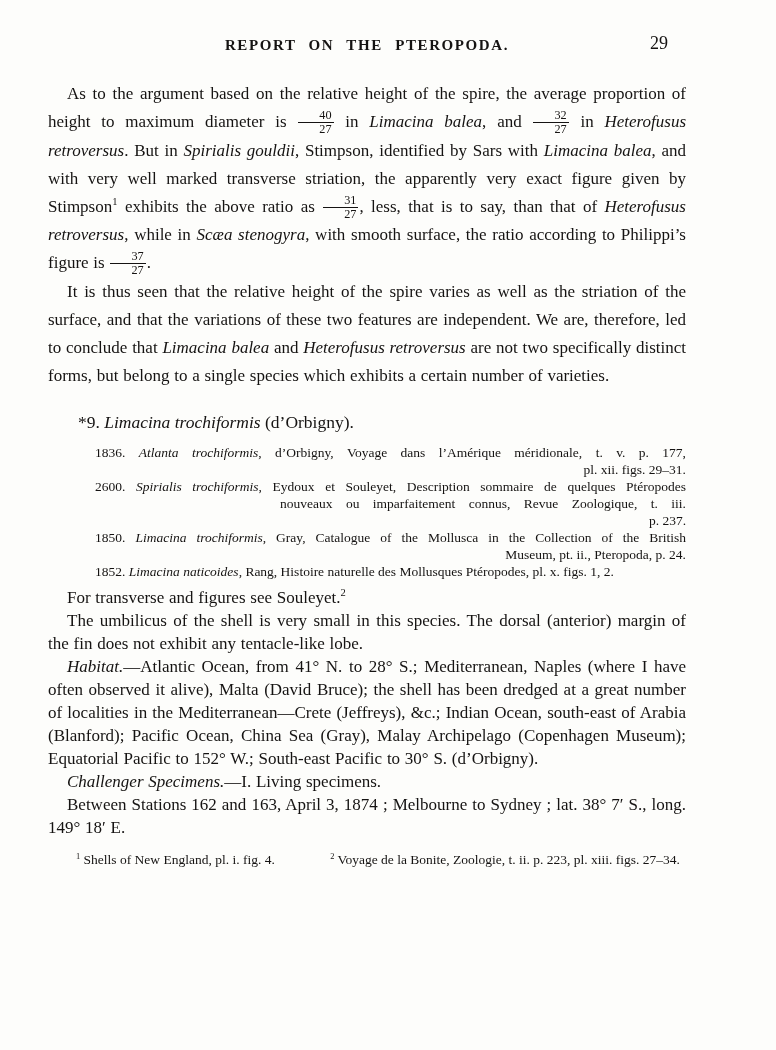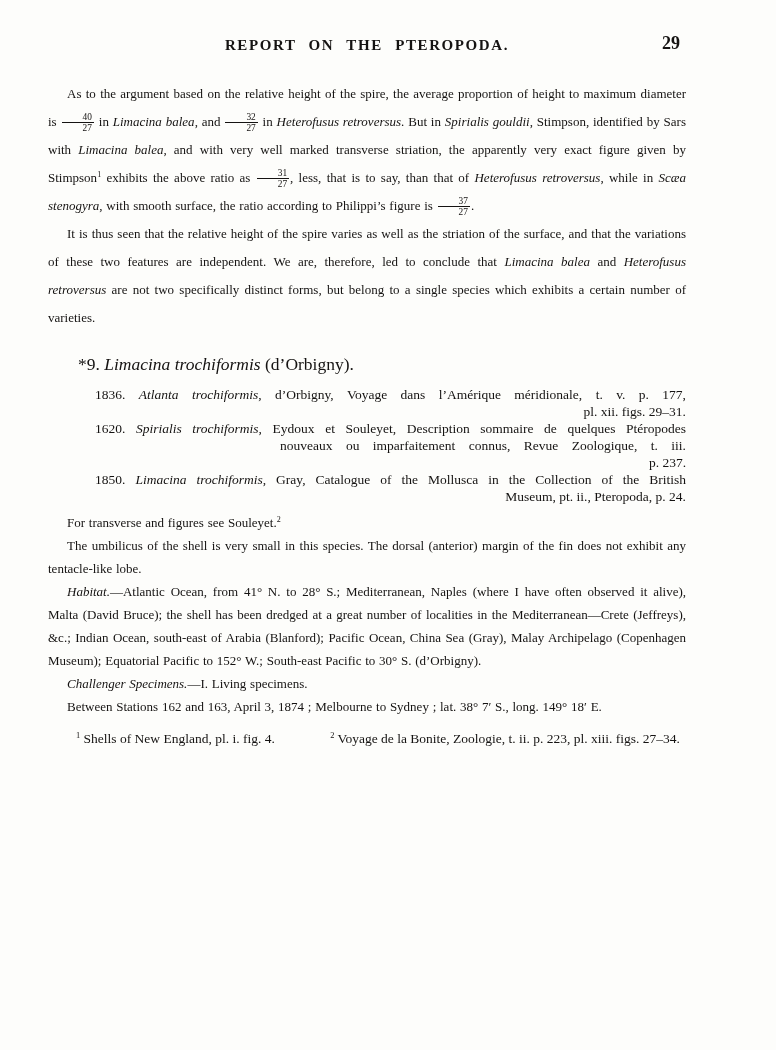--- a/index.html
+++ b/index.html
@@ -11,26 +11,26 @@
     overflow:hidden;
   }
   .page { box-sizing:border-box; width:732px; height:1050px; padding:36px 46px 0 48px; position:relative; }
 
   
   .runhead { position:relative; text-align:center; margin-bottom:24px; height:20px; }
   .runhead .title {
     font-size:15px; font-weight:bold; letter-spacing:1.6px; word-spacing:7px;
   }
   .runhead .pageno {
-    position:absolute; right:6px; top:-3px; font-size:18px; font-weight:bold; letter-spacing:0;
+    position:absolute; right:18px; top:-3px; font-size:18px; font-weight:normal; letter-spacing:0;
   }
 
   
   .para {
-    text-align:justify; font-size:13px; line-height:28px;
+    text-align:justify; font-size:17px; line-height:28px;
     word-spacing:0.5px;
   }
   .para.indent { text-indent:19px; }
   .para.lower { line-height:23px; }
 
   .it  { font-style:italic; }
   .sup { vertical-align:super; font-size:0.62em; line-height:0; }
   .sm  { font-size:0.8em; }
 
   
@@ -65,25 +65,26 @@
 
   <div class="para indent"><span>As to the argument based on the relative height of the spire, the average proportion of height to maximum diameter is </span><span class="frac"><span class="num">40</span><span class="den">27</span></span><span> in </span><span class="it">Limacina balea</span><span>, and </span><span class="frac"><span class="num">32</span><span class="den">27</span></span><span> in </span><span class="it">Heterofusus retroversus</span><span>. But in </span><span class="it">Spirialis gouldii</span><span>, Stimpson, identified by Sars with </span><span class="it">Limacina balea</span><span>, and with very well marked transverse striation, the apparently very exact figure given by Stimpson</span><span class="sup">1</span><span> exhibits the above ratio as </span><span class="frac"><span class="num">31</span><span class="den">27</span></span><span>, less, that is to say, than that of </span><span class="it">Heterofusus retroversus</span><span>, while in </span><span class="it">Scæa stenogyra</span><span>, with smooth surface, the ratio according to Philippi’s figure is </span><span class="frac"><span class="num">37</span><span class="den">27</span></span><span>.</span></div>
 
   <div class="para indent"><span>It is thus seen that the relative height of the spire varies as well as the striation of the surface, and that the variations of these two features are independent. We are, therefore, led to conclude that </span><span class="it">Limacina balea</span><span> and </span><span class="it">Heterofusus retroversus</span><span> are not two specifically distinct forms, but belong to a single species which exhibits a certain number of varieties.</span></div>
 
   <div class="species-heading"><span>*9. </span><span class="it">Limacina trochiformis</span><span> (d’Orbigny).</span></div>
 
   <div class="citations">
     <div class="cit-line cit-stretch"><span>1836. </span><span class="it">Atlanta trochiformis</span><span>, d’Orbigny, Voyage dans l’Amérique méridionale, t. v. p. 177,</span></div>
     <div class="cit-line cit-cont"><span>pl. xii. figs. 29–31.</span></div>
-    <div class="cit-line cit-stretch"><span>1620. </span><span class="it">Spirialis trochiformis</span><span>, Eydoux et Souleyet, Description sommaire de quelques Ptéropodes</span></div>
+    <div class="cit-line cit-stretch"><span>2600. </span><span class="it">Spirialis trochiformis</span><span>, Eydoux et Souleyet, Description sommaire de quelques Ptéropodes</span></div>
     <div class="cit-line cit-cont cit-stretch"><span>nouveaux ou imparfaitement connus, Revue Zoologique, t. iii.</span></div>
     <div class="cit-line cit-cont"><span>p. 237.</span></div>
     <div class="cit-line cit-stretch"><span>1850. </span><span class="it">Limacina trochiformis</span><span>, Gray, Catalogue of the Mollusca in the Collection of the British</span></div>
     <div class="cit-line cit-cont"><span>Museum, pt. ii., Pteropoda, p. 24.</span></div>
+    <div class="cit-line"><span>1852. </span><span class="it">Limacina naticoides</span><span>, Rang, Histoire naturelle des Mollusques Ptéropodes, pl. x. figs. 1, 2.</span></div>
   </div>
 
   <div class="para lower indent"><span>For transverse and figures see Souleyet.</span><span class="sup">2</span></div>
 
   <div class="para lower indent"><span>The umbilicus of the shell is very small in this species. The dorsal (anterior) margin of the fin does not exhibit any tentacle-like lobe.</span></div>
 
   <div class="para lower indent"><span class="it">Habitat.</span><span>—Atlantic Ocean, from 41° N. to 28° S.; Mediterranean, Naples (where I have often observed it alive), Malta (David Bruce); the shell has been dredged at a great number of localities in the Mediterranean—Crete (Jeffreys), &amp;c.; Indian Ocean, south-east of Arabia (Blanford); Pacific Ocean, China Sea (Gray), Malay Archipelago (Copenhagen Museum); Equatorial Pacific to 152° W.; South-east Pacific to 30° S. (d’Orbigny).</span></div>
 
   <div class="para lower indent"><span class="it">Challenger Specimens.</span><span>—I. Living specimens.</span></div>
 

